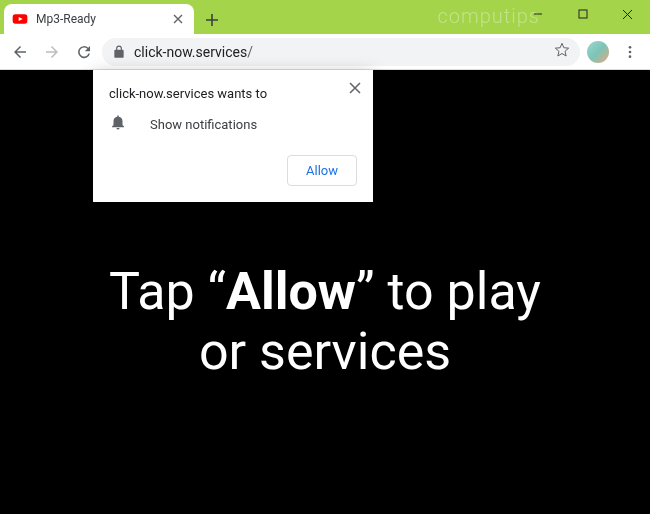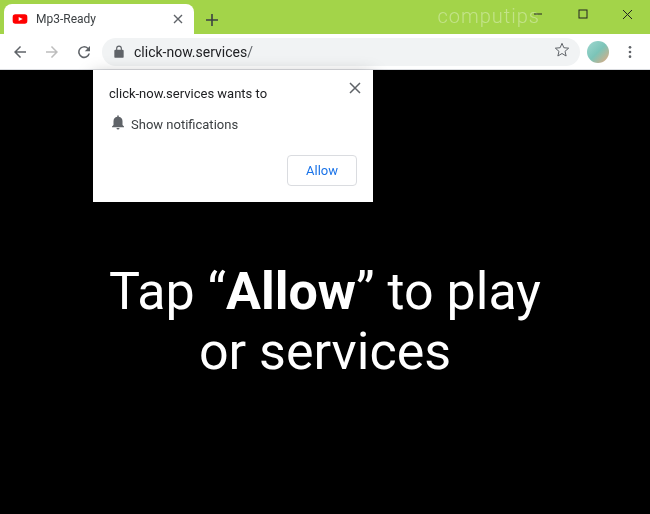--- a/index.html
+++ b/index.html
@@ -193,21 +193,21 @@
     }
     .popup-title {
       font-size: 13px;
       color: #202124;
       margin-bottom: 12px;
       padding-right: 20px;
     }
     .popup-row {
       display: flex;
       align-items: center;
-      gap: 4px;
+      gap: 23px;
       margin-bottom: 20px;
     }
     .bell-icon {
       color: #5f6368;
       flex-shrink: 0;
     }
     .popup-label {
       font-size: 13px;
       color: #3c4043;
     }

